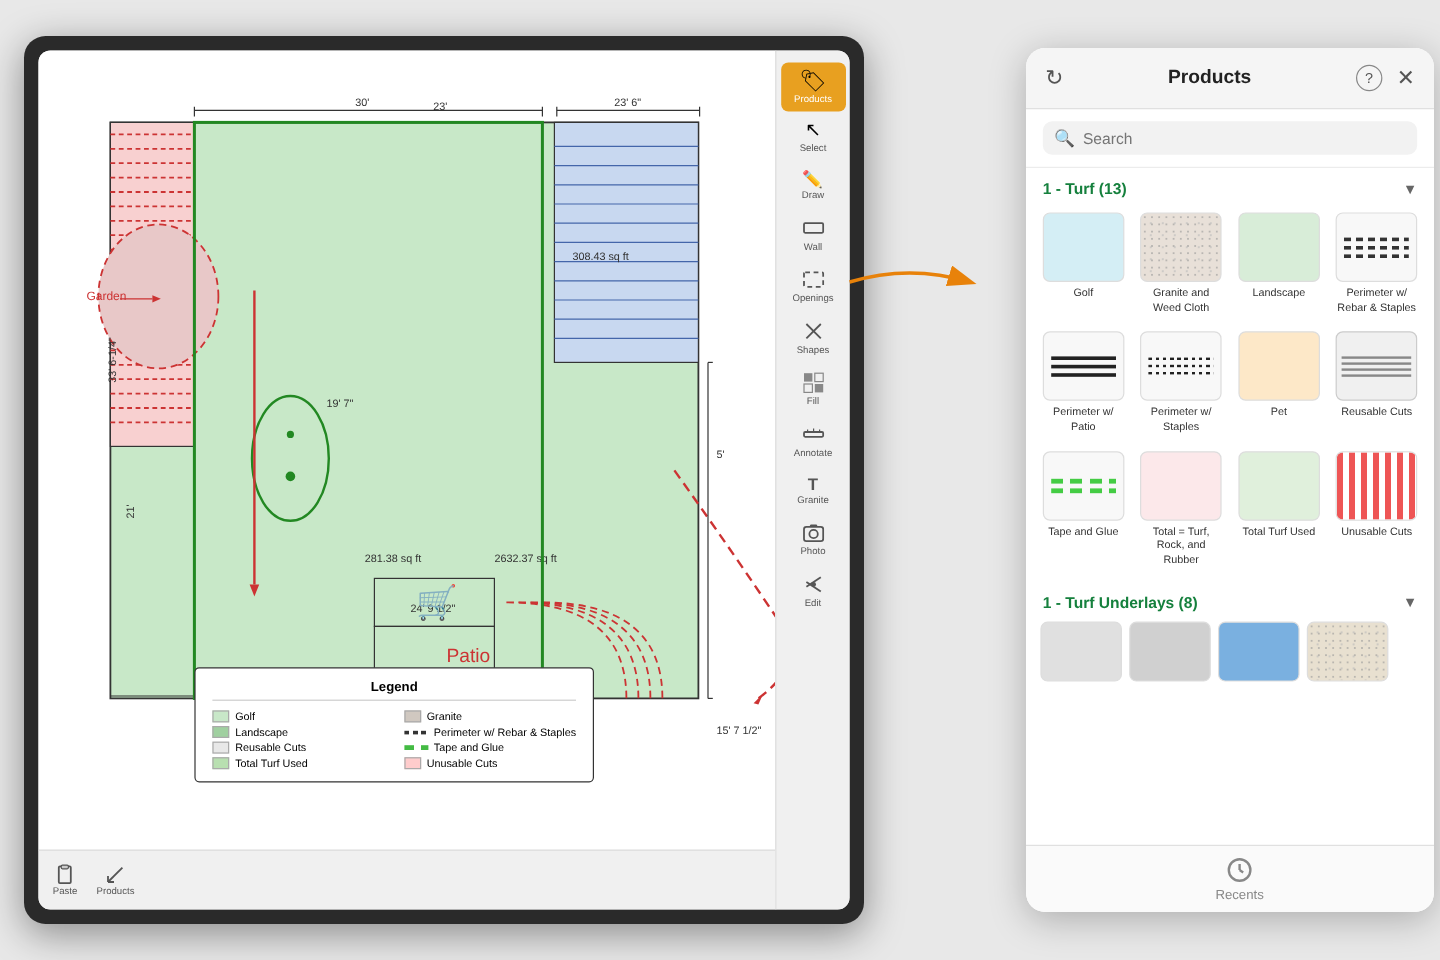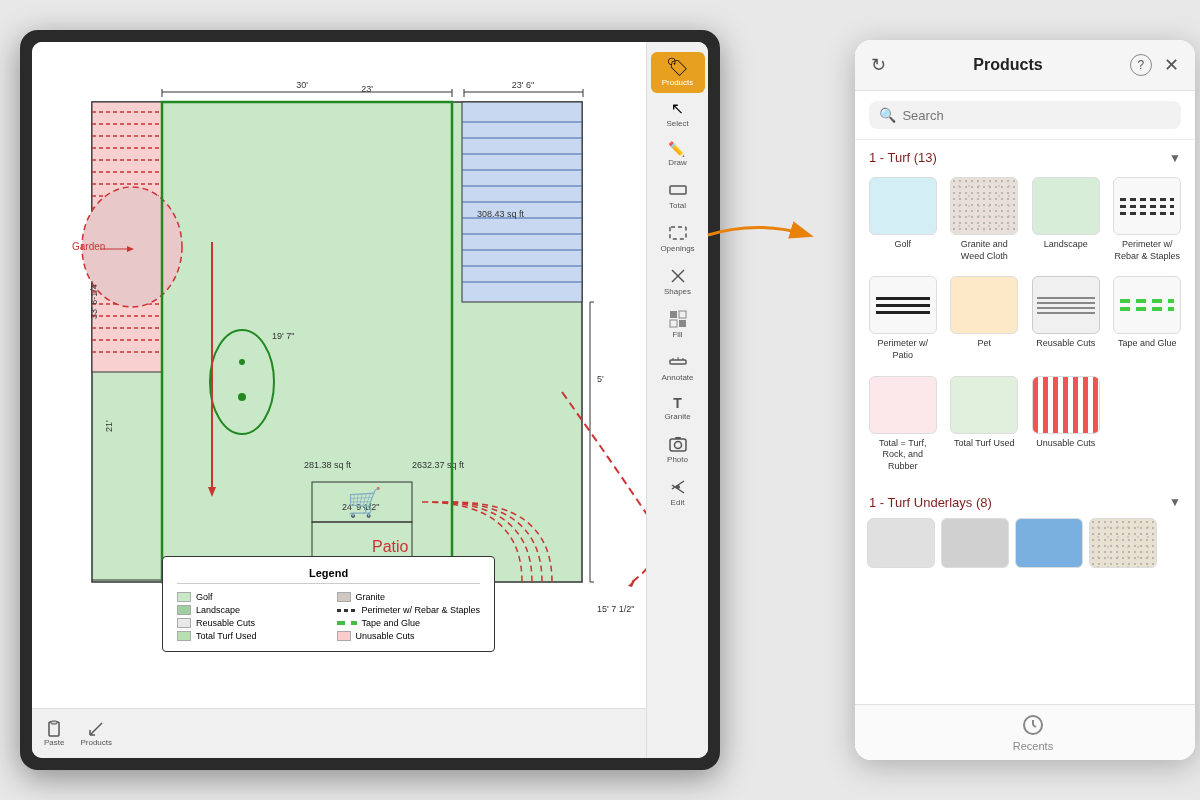--- a/index.html
+++ b/index.html
@@ -170,22 +170,22 @@
 
     .section-header {
       display: flex;
       align-items: center;
       justify-content: space-between;
       padding: 10px 4px 8px;
       cursor: pointer;
     }
     .section-title {
       font-size: 13px;
-      font-weight: 400;
-      color: #7f1d1d;
+      font-weight: 700;
+      color: #15803d;
     }
     .chevron-icon { font-size: 12px; color: #666; }
 
     .products-grid {
       display: grid;
       grid-template-columns: repeat(4, 1fr);
       gap: 6px;
       margin-bottom: 8px;
     }
 
@@ -419,21 +419,21 @@
         <span class="tool-label">Select</span>
       </div>
       <div class="tool-item">
         <span class="tool-icon" style="font-size:14px;">✏️</span>
         <span class="tool-label">Draw</span>
       </div>
       <div class="tool-item">
         <svg width="18" height="18" viewBox="0 0 18 18">
             <rect x="1" y="5" width="16" height="8" rx="1" fill="none" stroke="#555" stroke-width="1.5"></rect>
           </svg>
-        <span class="tool-label">Total</span>
+        <span class="tool-label">Wall</span>
       </div>
       <div class="tool-item">
         <svg width="18" height="18" viewBox="0 0 18 18">
             <rect x="1" y="3" width="16" height="12" rx="1" fill="none" stroke="#555" stroke-width="1.5" stroke-dasharray="4 3"></rect>
           </svg>
         <span class="tool-label">Openings</span>
       </div>
       <div class="tool-item">
         <svg width="18" height="18" viewBox="0 0 18 18">
           <line x1="3" y1="3" x2="15" y2="15" stroke="#555" stroke-width="1.5"></line>
@@ -569,20 +569,30 @@
         <div class="product-thumb" style="background:#f8f8f8;">
           <div class="solid-lines-black">
             <div class="solid-line"></div>
             <div class="solid-line"></div>
             <div class="solid-line"></div>
           </div>
         </div>
         <span class="product-name">Perimeter w/ Patio</span>
       </div>
 
+      <div class="product-card">
+        <div class="product-thumb" style="background:#f8f8f8;">
+          <div class="dotted-lines">
+            <div class="dotted-line"></div>
+            <div class="dotted-line"></div>
+            <div class="dotted-line"></div>
+          </div>
+        </div>
+        <span class="product-name">Perimeter w/ Staples</span>
+      </div>
 
       <div class="product-card">
         <div class="product-thumb thumb-pet"></div>
         <span class="product-name">Pet</span>
       </div>
 
 
       <div class="product-card">
         <div class="product-thumb" style="background:#f0f0f0;border:1px solid #ccc;">
           <div style="display:flex;flex-direction:column;gap:3px;padding:8px 4px;width:100%;">

